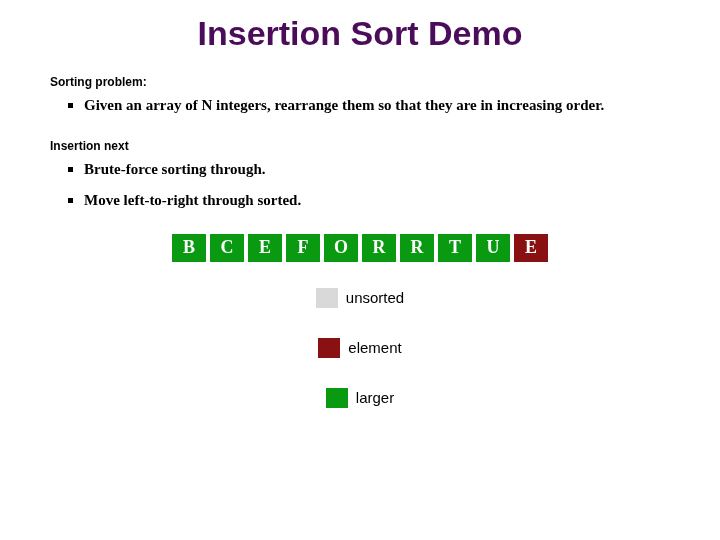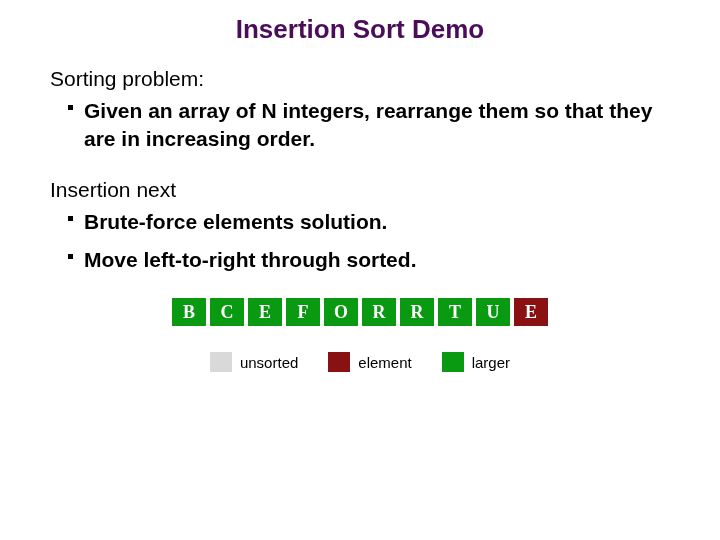--- a/index.html
+++ b/index.html
@@ -6,46 +6,47 @@
     margin: 0;
     padding: 0;
     width: 720px;
     height: 540px;
     font-family: Arial, Helvetica, sans-serif;
     background: #fff;
     color: #000;
   }
   .title {
     text-align: center;
-    font-size: 26px;
+    font-size: 34px;
     font-weight: bold;
     color: #4b0d5a;
     margin-top: 14px;
     margin-bottom: 22px;
   }
   .content {
     padding: 0 50px;
   }
   .section-heading {
-    font-size: 21px;
-    font-weight: normal;
+    font-size: 12px;
+    font-weight: bold;
     margin-bottom: 6px;
   }
   ul.bullets {
     list-style: none;
     padding: 0;
     margin: 0 0 24px 0;
   }
   ul.bullets li {
     position: relative;
     padding-left: 34px;
-    font-size: 21px;
+    font-size: 15px;
     font-weight: bold;
     line-height: 1.35;
     margin-bottom: 10px;
+    font-family: Liberation Serif, serif;
   }
   ul.bullets li::before {
     content: "";
     position: absolute;
     left: 18px;
     top: 8px;
     width: 5px;
     height: 5px;
     background: #000;
   }
@@ -68,20 +69,21 @@
     font-family: "Times New Roman", serif;
   }
   .sorted { background: #0a9a12; }
   .active { background: #8a1111; }
   .legend {
     display: flex;
     justify-content: center;
     align-items: center;
     gap: 30px;
     font-size: 15px;
+    flex-direction: column;
   }
   .legend-item {
     display: flex;
     align-items: center;
     gap: 8px;
   }
   .sw {
     width: 22px;
     height: 20px;
   }
@@ -96,21 +98,21 @@
 
 <div class="content">
 
   <div class="section-heading">Sorting problem:</div>
   <ul class="bullets">
     <li>Given an array of N integers, rearrange them so that they are in increasing order.</li>
   </ul>
 
   <div class="section-heading">Insertion next</div>
   <ul class="bullets">
-    <li>Brute-force elements solution.</li>
+    <li>Brute-force sorting through.</li>
     <li>Move left-to-right through sorted.</li>
   </ul>
 
   <div class="array-strip">
     <div class="cell sorted">B</div>
     <div class="cell sorted">C</div>
     <div class="cell sorted">E</div>
     <div class="cell sorted">F</div>
     <div class="cell sorted">O</div>
     <div class="cell sorted">R</div>

